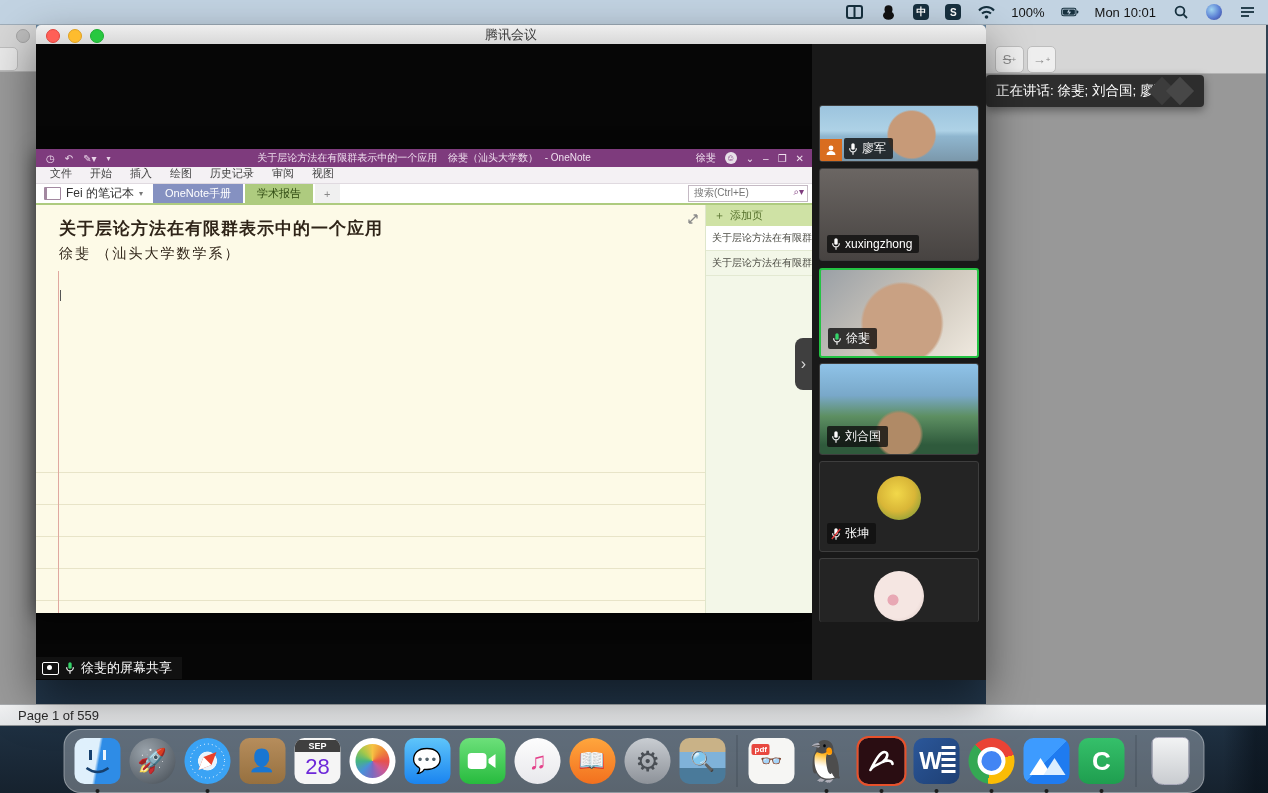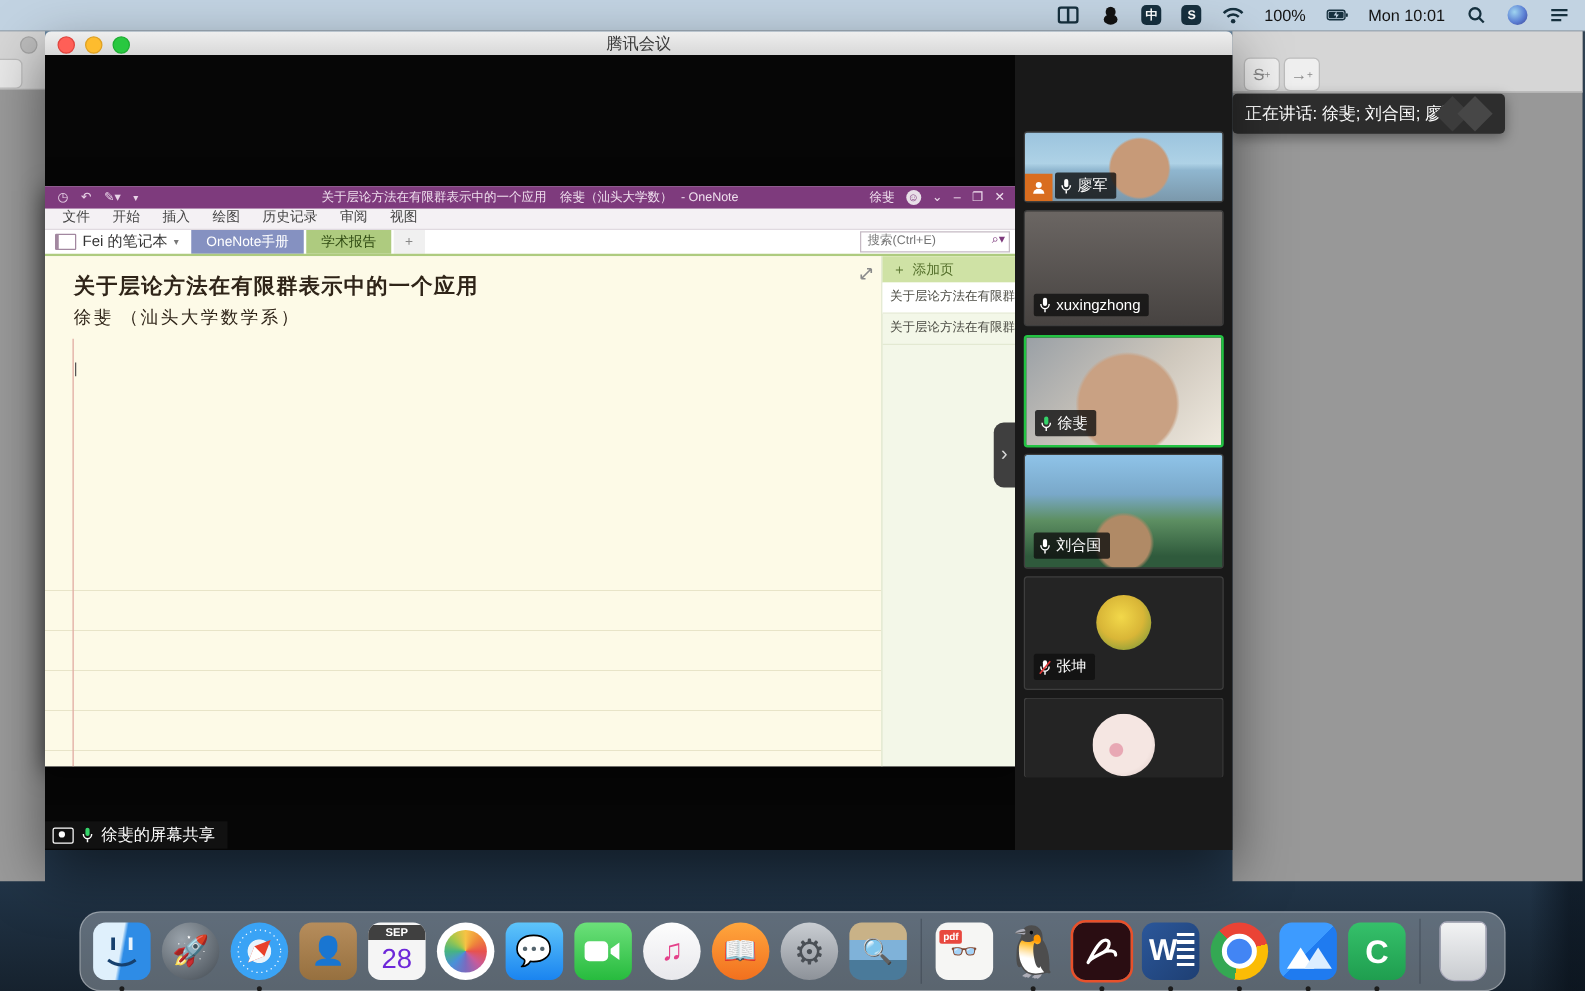--- a/index.html
+++ b/index.html
@@ -158,20 +158,23 @@
     <div class="btn"></div>
   </div>
   <div class="abs pdf-right">
     <div class="tb"></div>
     <div class="pdf-btn" style="left:9px;">
         <s>S</s>
         <span style="font-size:8px;">+</span>
       </div>
     <div class="pdf-btn" style="left:41px;">→<span style="font-size:8px;">+</span></div>
   </div>
+  <div class="abs page-bar">
+    <span>Page 1 of 559</span>
+  </div>
 
   <div class="abs menubar">
     <div class="right">
       <span class="mb-icon">
         <svg width="17" height="14" viewBox="0 0 17 14">
             <rect x="1" y="1" width="15" height="12" rx="2" fill="none" stroke="#16303e" stroke-width="2"></rect>
             <line x1="8.5" y1="1" x2="8.5" y2="13" stroke="#16303e" stroke-width="2"></line>
           </svg>
       </span>
       <span class="mb-icon">

